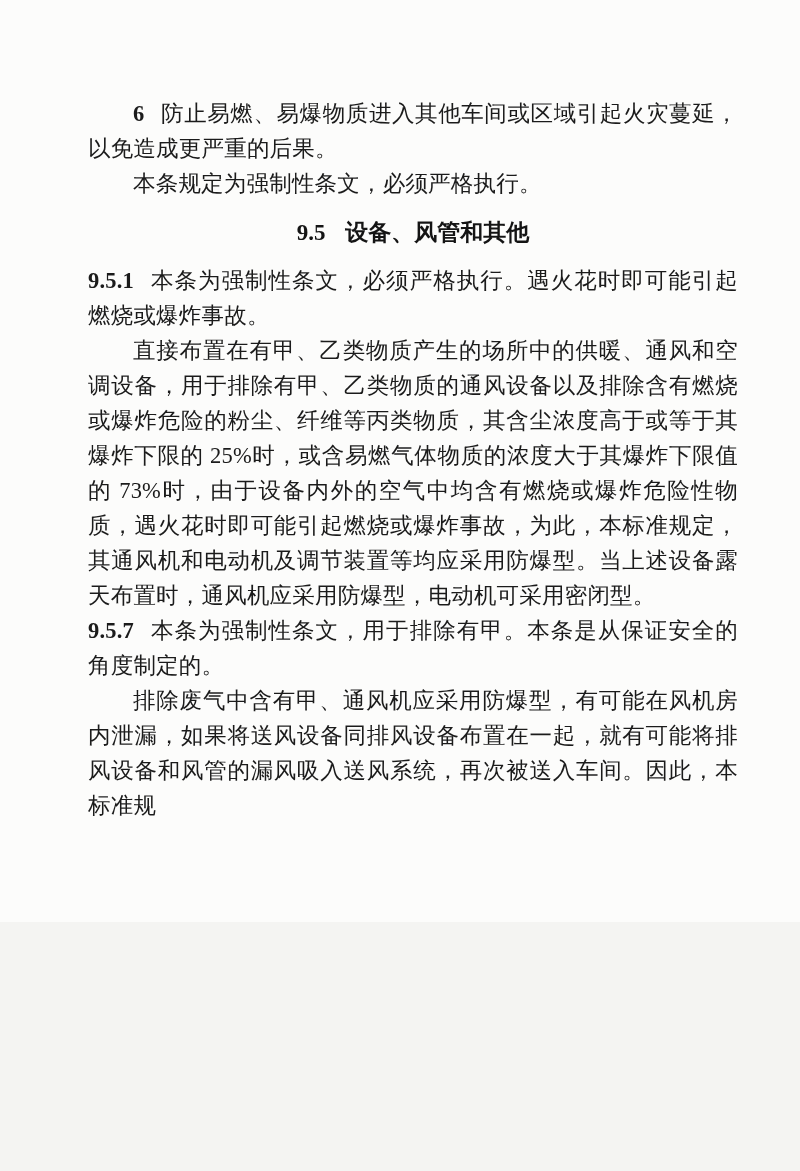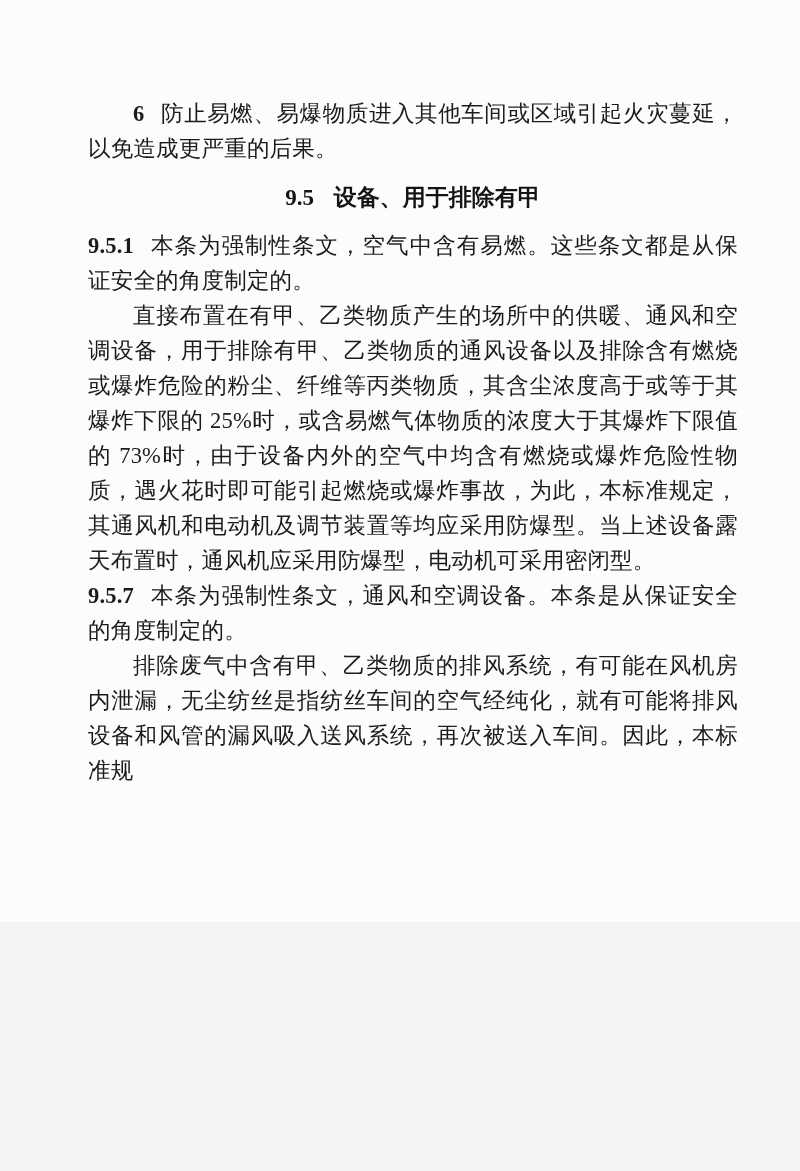--- a/index.html
+++ b/index.html
@@ -57,29 +57,30 @@
   }
 </style>
 </head>
 <body>
 
 <div class="page">
   <div class="body-text">
 
     <p class="indent"><span class="clause-num">6</span><span>防止易燃、易爆物质进入其他车间或区域引起火灾蔓延，以免造成更严重的后果。</span></p>
 
+    <p class="indent"><span class="clause-num"></span><span>本条规定为强制性条文，必须严格执行。</span></p>
 
 
-    <h2 class="section-heading"><span class="heading-number">9.5</span><span>设备、用于排除有甲</span></h2>
+    <h2 class="section-heading"><span class="heading-number">9.5</span><span>设备、风管和其他</span></h2>
 
-    <p><span class="clause-num">9.5.1</span><span>本条为强制性条文，空气中含有易燃。这些条文都是从保证安全的角度制定的。</span></p>
+    <p><span class="clause-num">9.5.1</span><span>本条为强制性条文，必须严格执行。遇火花时即可能引起燃烧或爆炸事故。</span></p>
 
     <p class="indent"><span class="clause-num"></span><span>直接布置在有甲、乙类物质产生的场所中的供暖、通风和空调设备，用于排除有甲、乙类物质的通风设备以及排除含有燃烧或爆炸危险的粉尘、纤维等丙类物质，其含尘浓度高于或等于其爆炸下限的 25%时，或含易燃气体物质的浓度大于其爆炸下限值的 73%时，由于设备内外的空气中均含有燃烧或爆炸危险性物质，遇火花时即可能引起燃烧或爆炸事故，为此，本标准规定，其通风机和电动机及调节装置等均应采用防爆型。当上述设备露天布置时，通风机应采用防爆型，电动机可采用密闭型。</span></p>
 
 
-    <p><span class="clause-num">9.5.7</span><span>本条为强制性条文，通风和空调设备。本条是从保证安全的角度制定的。</span></p>
+    <p><span class="clause-num">9.5.7</span><span>本条为强制性条文，用于排除有甲。本条是从保证安全的角度制定的。</span></p>
 
-    <p class="indent"><span class="clause-num"></span><span>排除废气中含有甲、乙类物质的排风系统，有可能在风机房内泄漏，无尘纺丝是指纺丝车间的空气经纯化，就有可能将排风设备和风管的漏风吸入送风系统，再次被送入车间。因此，本标准规</span></p>
+    <p class="indent"><span class="clause-num"></span><span>排除废气中含有甲、通风机应采用防爆型，有可能在风机房内泄漏，如果将送风设备同排风设备布置在一起，就有可能将排风设备和风管的漏风吸入送风系统，再次被送入车间。因此，本标准规</span></p>
 
   </div>
 
   <div class="page-number">· 98 ·</div>
 </div>
 
 </body></html>

